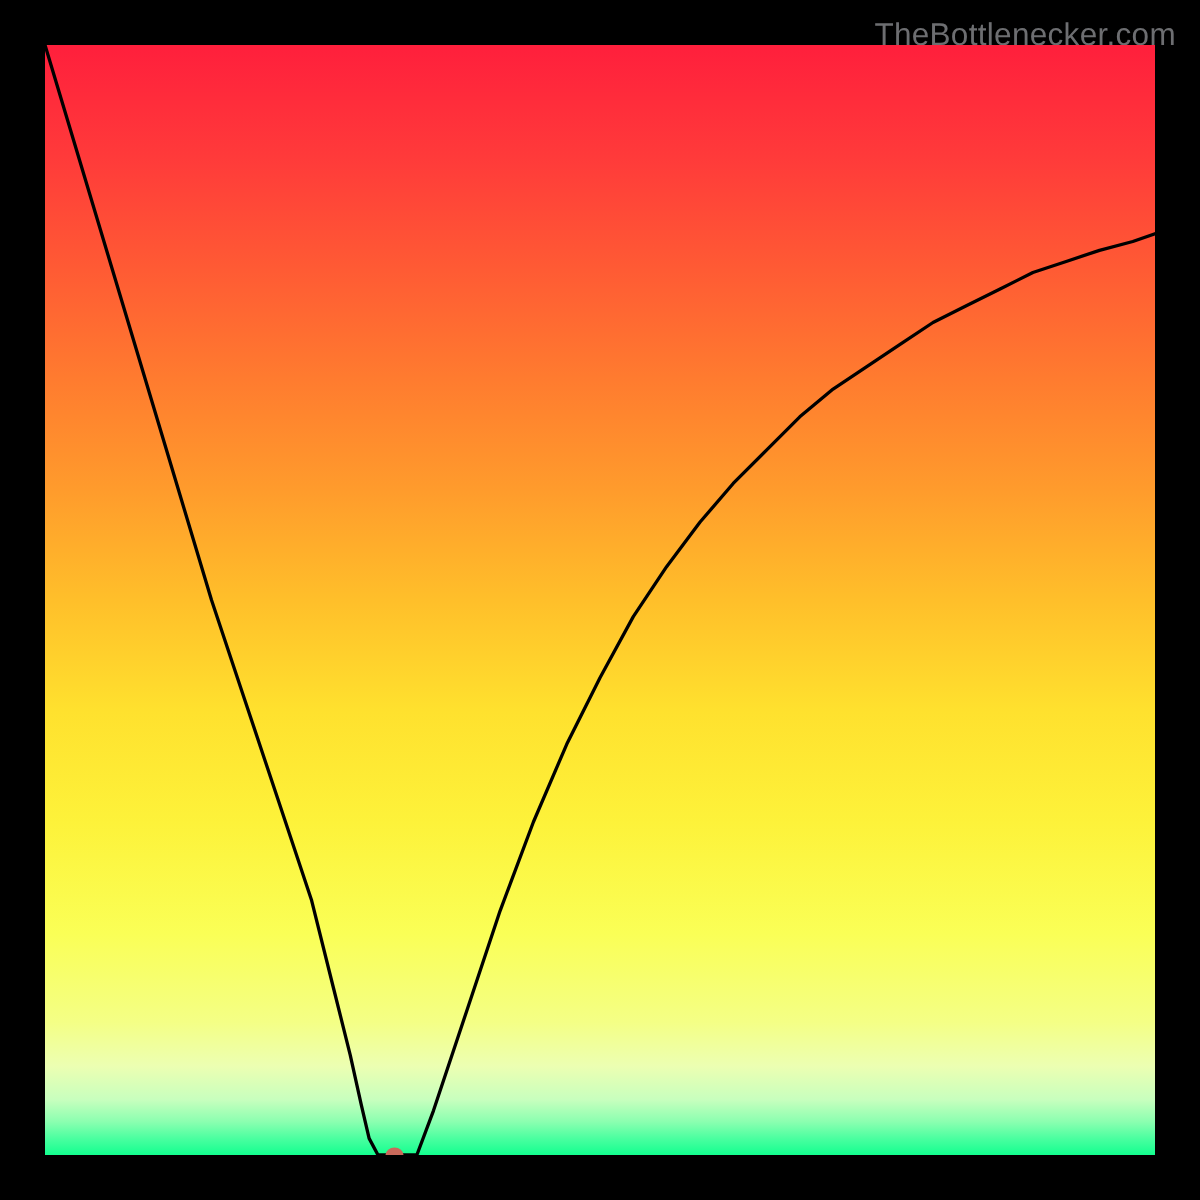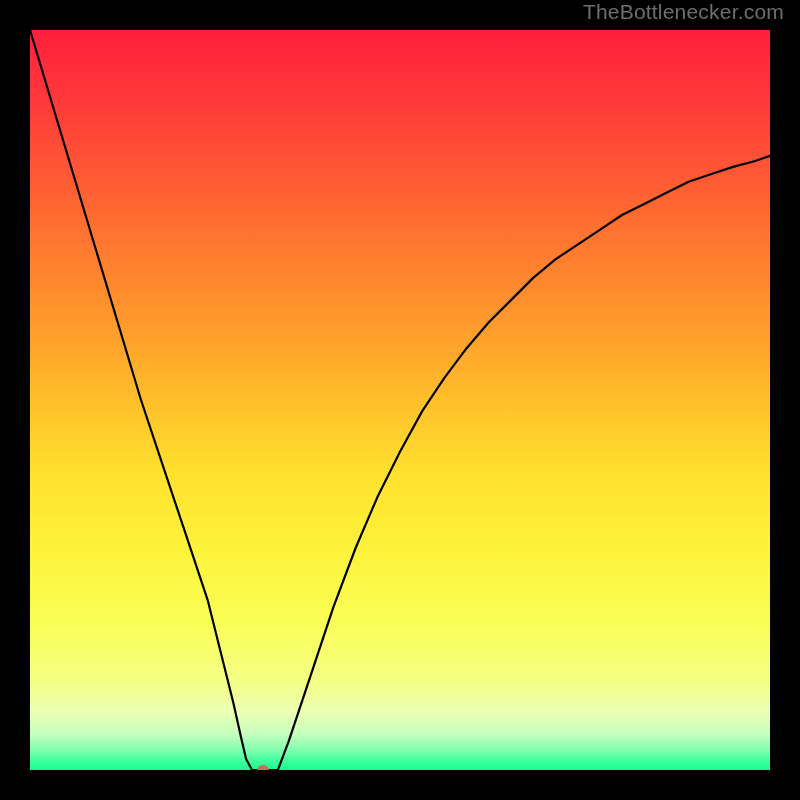--- a/index.html
+++ b/index.html
@@ -12,21 +12,21 @@
     font-family: Arial, Helvetica, sans-serif;
   }
   .frame {
     position: relative;
     width: 800px;
     height: 800px;
     background: #000;
   }
   .watermark {
     position: absolute;
-    top: 0;
+    top: 12px;
     right: 16px;
     font-size: 21px;
     font-weight: 500;
     color: #6d6e71;
     letter-spacing: 0.2px;
   }
   .plot-area {
     position: absolute;
     left: 30px;
     top: 30px;

